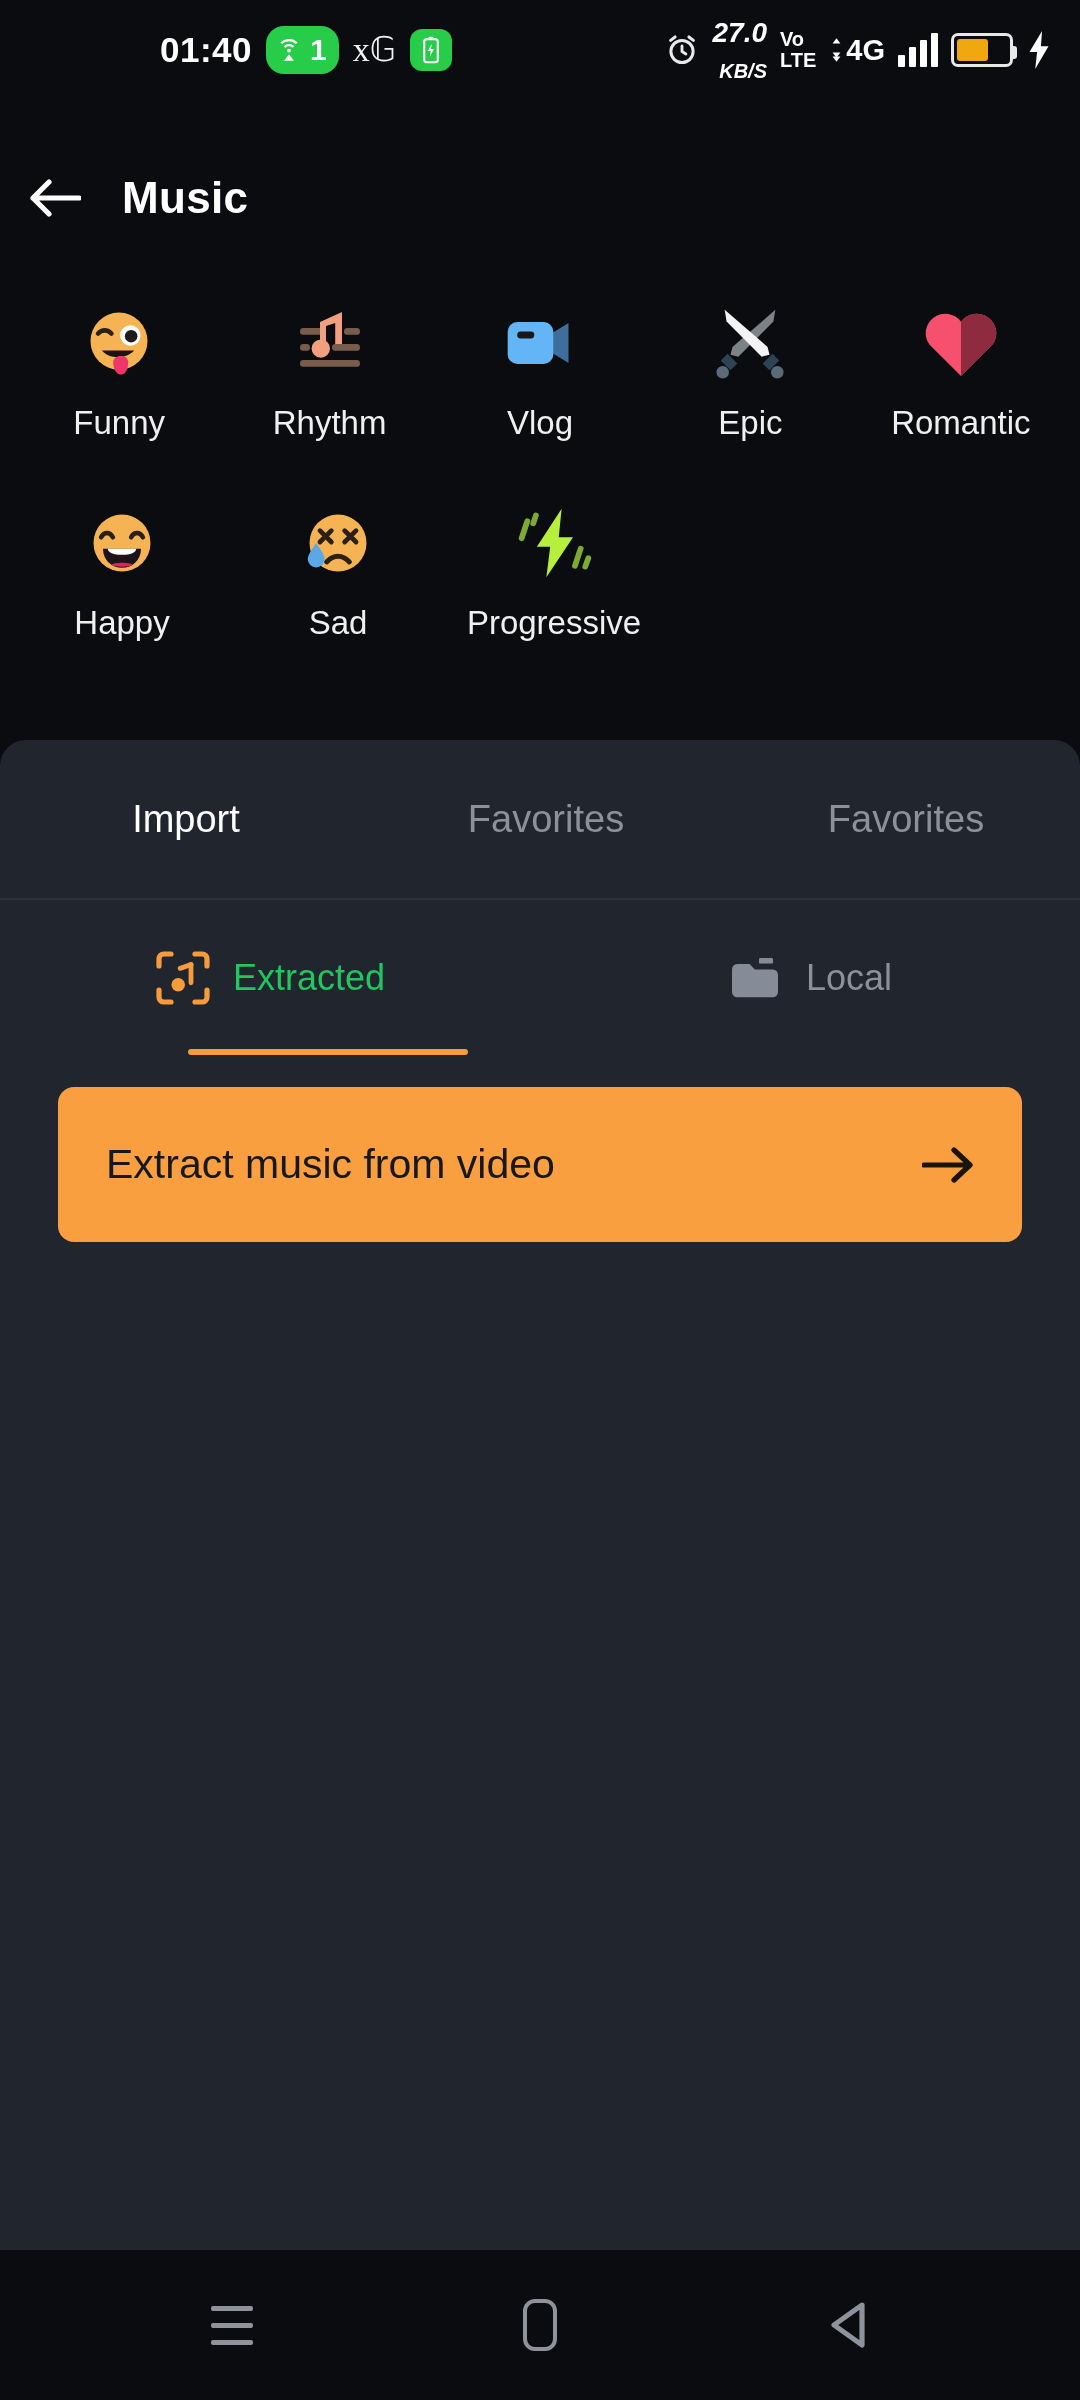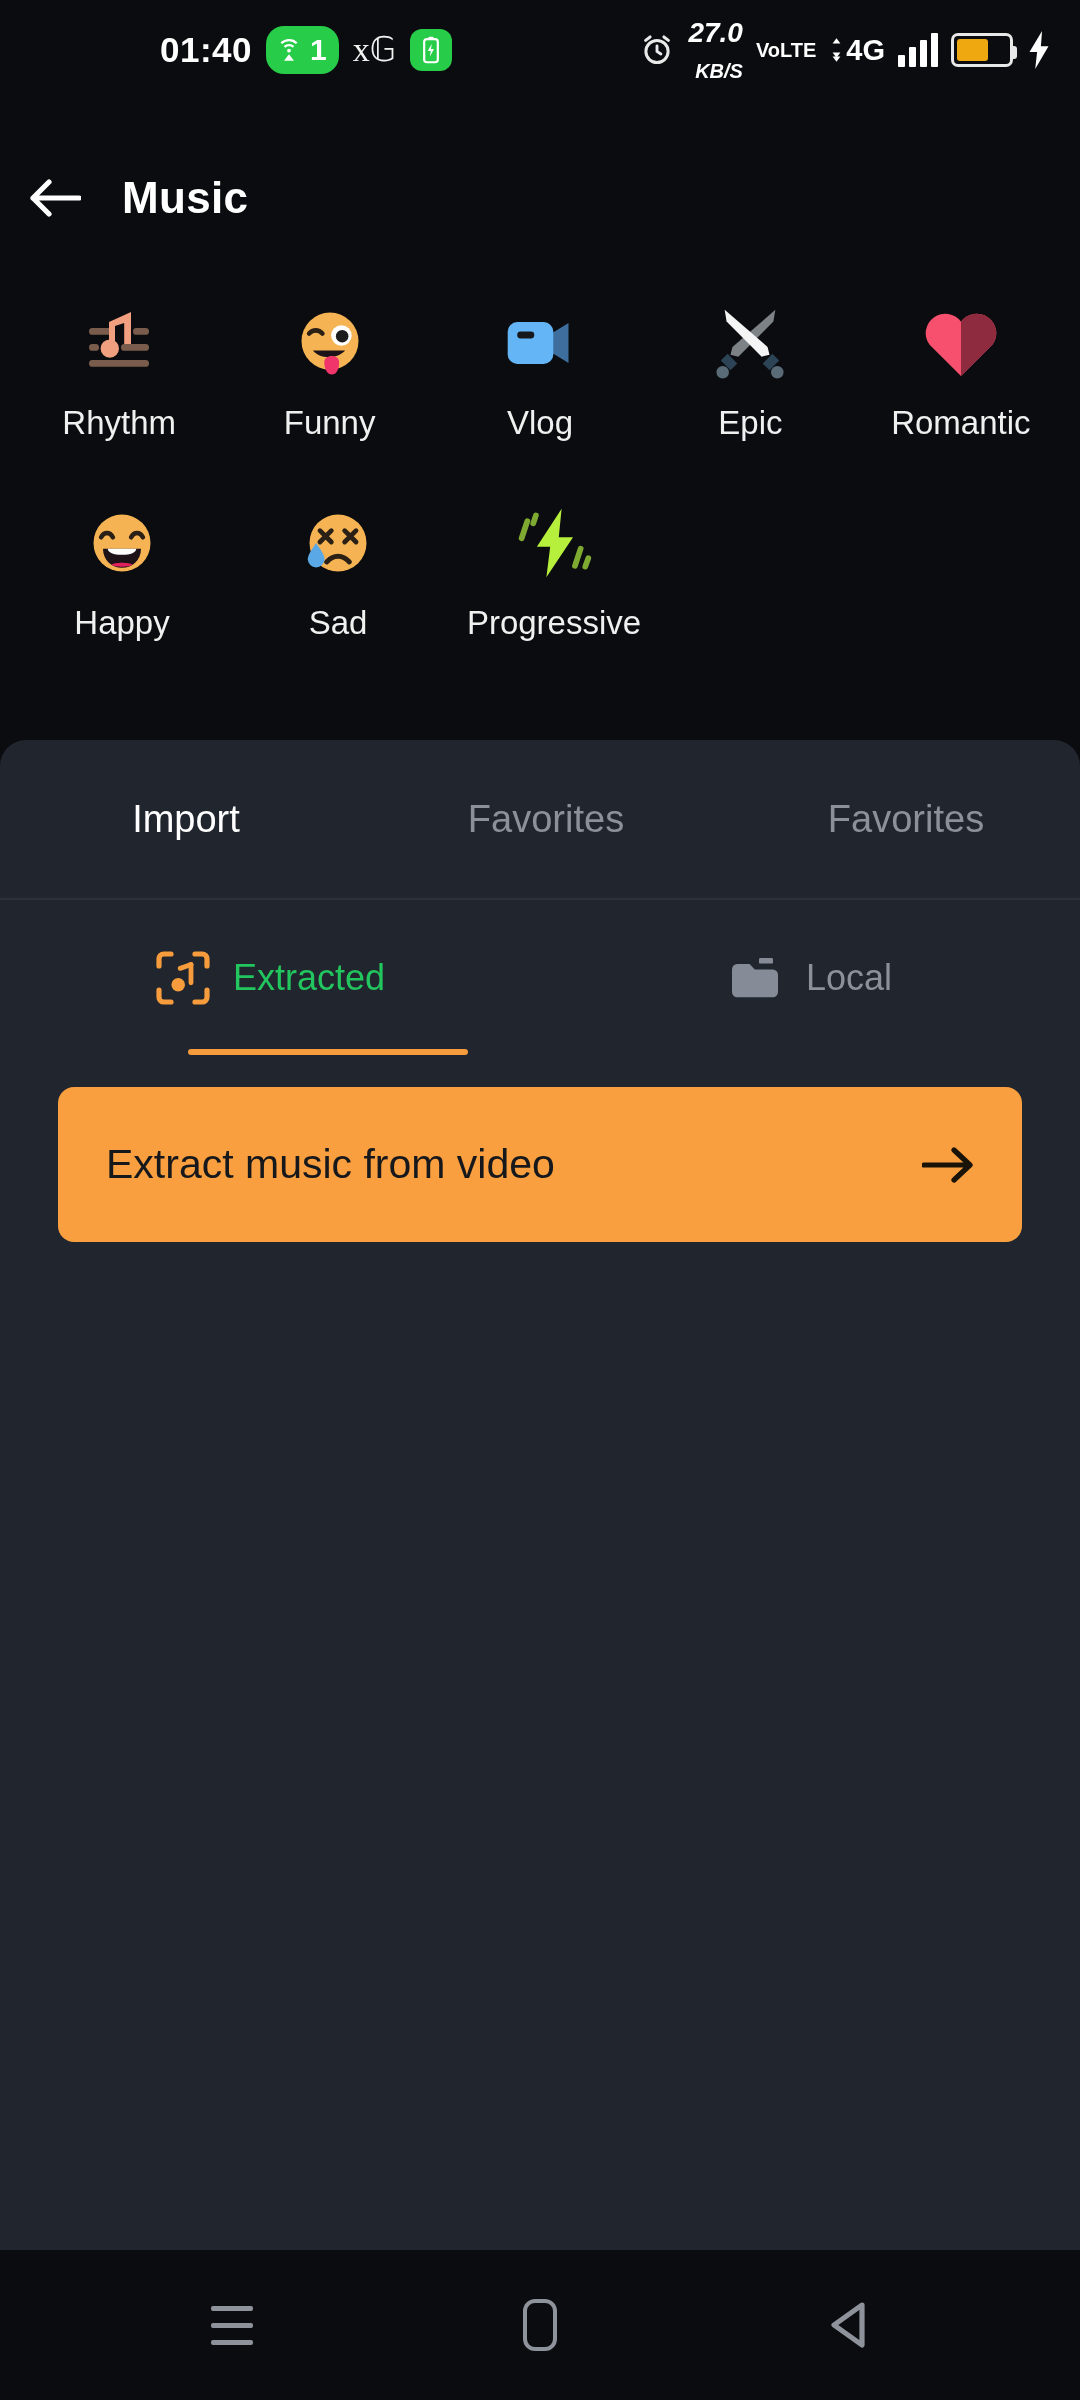--- a/index.html
+++ b/index.html
@@ -27,21 +27,21 @@
   .hotspot-pill .cnt { font-size:30px; font-weight:600; color:#fff; }
   .g-icon { font-size:34px; color:#f2f2f2; font-family:"Liberation Serif", serif; line-height:1; }
   .batt-saver {
     width:42px; height:42px; border-radius:12px; background:#27cc49;
     display:flex; align-items:center; justify-content:center;
   }
   .sb-right { display:flex; align-items:center; gap:13px; }
   .netspeed { display:flex; flex-direction:column; align-items:flex-end; line-height:1;font-style:italic; }
   .netspeed .v { font-size:28px; font-weight:700; }
   .netspeed .u { font-size:20px; font-weight:700; margin-top:14px; }
-  .volte { display:flex; flex-direction:row; align-items:center; line-height:1.05; font-weight:700; }
+  .volte { display:flex; flex-direction:column; align-items:flex-start; line-height:1.05; font-weight:700; }
   .volte span { font-size:20px; }
   .net4g { display:flex; align-items:flex-start; gap:2px; }
   .net4g .lbl { font-size:29px; font-weight:700; line-height:.9; }
   .bars { display:flex; align-items:flex-end; gap:4px; height:34px; }
   .bars i { display:block; width:7px; background:#fff; border-radius:1px; }
   .battery-shell {
     width:62px; height:34px; border:3px solid #e8e8e8; border-radius:7px;
     position:relative; display:flex; align-items:center; padding:3px;
   }
   .battery-shell:after{
@@ -184,49 +184,49 @@
     </div>
     <div class="appbar-title">Music</div>
   </div>
 
   <div class="cats">
 
     <div class="cat-row">
 
       <div class="cat">
         <div class="cat-ico">
+          <svg width="76" height="76" viewBox="0 0 40 40">
+            <circle cx="20" cy="19" r="15" fill="#f5b353"></circle>
+            <path d="M9 15c2-2.2 5-2.2 7 0" stroke="#2b2016" stroke-width="2.4" fill="none" stroke-linecap="round"></path>
+            <circle cx="26" cy="16" r="5.4" fill="#fff"></circle>
+            <circle cx="26.4" cy="16.4" r="3.3" fill="#1d1d1d"></circle>
+            <path d="M11 24c3.5 4.6 13 4.6 17 0z" fill="#1d1218"></path>
+            <path d="M17 30c0 4 1.6 6.6 4 6.6s3.8-2.6 3.8-6.6c0-2-1.7-3.2-3.9-3.2S17 28 17 30z" fill="#f0356b"></path>
+          </svg>
+        </div>
+        <div class="cat-label">Funny</div>
+      </div>
+
+      <div class="cat">
+        <div class="cat-ico">
           <svg width="76" height="70" viewBox="0 0 38 35">
             <rect x="4" y="10" width="12" height="3.4" rx="1.7" fill="#7a5c4d"></rect>
             <rect x="26" y="10" width="8" height="3.4" rx="1.7" fill="#7a5c4d"></rect>
             <rect x="4" y="18" width="5" height="3.4" rx="1.7" fill="#7a5c4d"></rect>
             <rect x="20" y="18" width="14" height="3.4" rx="1.7" fill="#7a5c4d"></rect>
             <rect x="4" y="26" width="30" height="3.4" rx="1.7" fill="#7a5c4d"></rect>
             <path d="M25 2v16h-3.4V7.5L17 9v11h-3V7l11-5z" fill="#f0a07f"></path>
             <circle cx="14.4" cy="20.3" r="4.6" fill="#f0a07f"></circle>
           </svg>
         </div>
         <div class="cat-label">Rhythm</div>
       </div>
 
       <div class="cat">
         <div class="cat-ico">
-          <svg width="76" height="76" viewBox="0 0 40 40">
-            <circle cx="20" cy="19" r="15" fill="#f5b353"></circle>
-            <path d="M9 15c2-2.2 5-2.2 7 0" stroke="#2b2016" stroke-width="2.4" fill="none" stroke-linecap="round"></path>
-            <circle cx="26" cy="16" r="5.4" fill="#fff"></circle>
-            <circle cx="26.4" cy="16.4" r="3.3" fill="#1d1d1d"></circle>
-            <path d="M11 24c3.5 4.6 13 4.6 17 0z" fill="#1d1218"></path>
-            <path d="M17 30c0 4 1.6 6.6 4 6.6s3.8-2.6 3.8-6.6c0-2-1.7-3.2-3.9-3.2S17 28 17 30z" fill="#f0356b"></path>
-          </svg>
-        </div>
-        <div class="cat-label">Funny</div>
-      </div>
-
-      <div class="cat">
-        <div class="cat-ico">
           <svg width="76" height="62" viewBox="0 0 40 32">
             <path d="M26 11l9-5.5v21L26 21z" fill="#3d6e9e"></path>
             <rect x="3" y="5" width="24" height="22" rx="5" fill="#63b5f6"></rect>
             <rect x="8" y="10" width="9" height="3.6" rx="1.8" fill="#17181c"></rect>
           </svg>
         </div>
         <div class="cat-label">Vlog</div>
       </div>
 
       <div class="cat">

